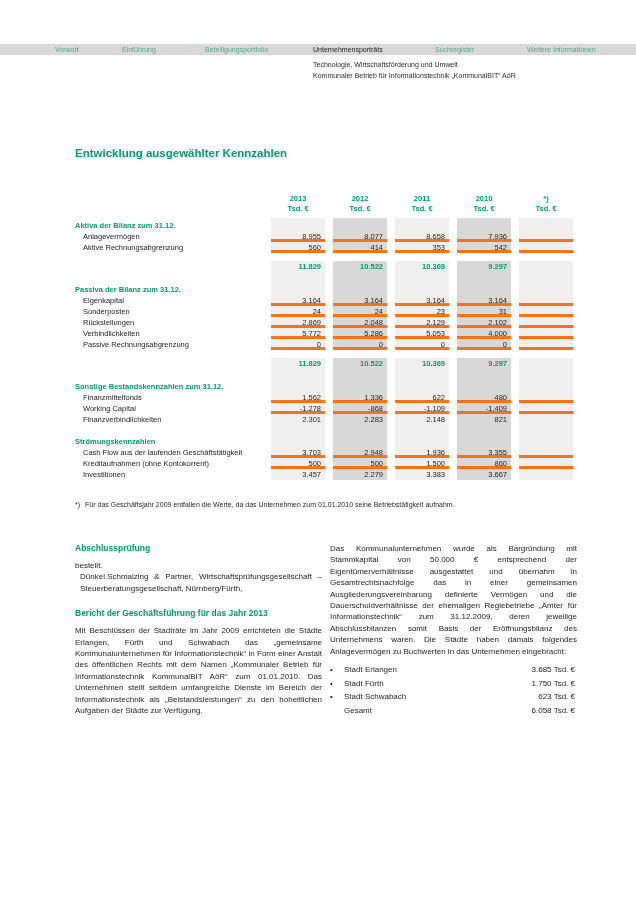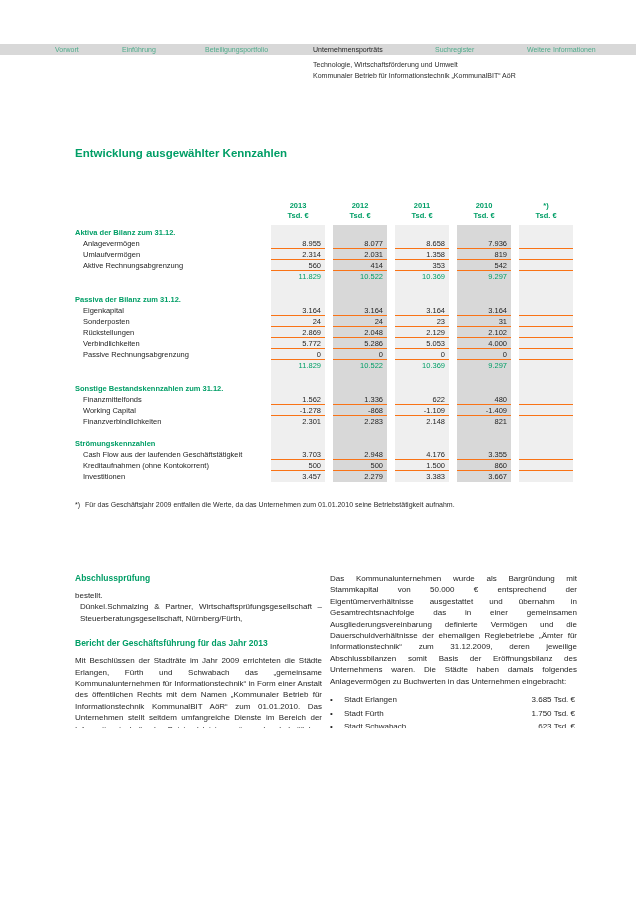--- a/index.html
+++ b/index.html
@@ -12,42 +12,42 @@
   .nav-item.active{color:#1f1f1f;}
   .nav-item.n0{left:55px}.nav-item.n1{left:122px}.nav-item.n2{left:205px}
   .nav-item.n3{left:313px}.nav-item.n4{left:435px}.nav-item.n5{left:527px}
 
   .breadcrumb{position:absolute;left:313px;top:59px;font-size:7px;line-height:11px;color:#2b2b2b;}
 
   
   .page-title{position:absolute;left:75px;top:147px;margin:0;font-size:11.5px;font-weight:bold;color:#009e66;}
 
   
-  .ktable{position:absolute;left:75px;top:201px;width:498px;font-size:7.5px;}
+  .ktable{position:absolute;left:75px;top:194px;width:498px;font-size:7.5px;}
   .trow{display:grid;grid-template-columns:188px repeat(5,54px);column-gap:8px;}
   .trow > div{box-sizing:border-box;height:11px;line-height:11px;overflow:hidden;white-space:nowrap;}
   .trow.thead > div{height:24px;}
   .trow.srow  > div{height:13px;line-height:15px;}
   .trow.trowl > div{height:12px;line-height:11px;}
   .trow.spacer> div{height:9px;}
   .hcell{text-align:center;color:#009e66;font-weight:bold;}
   .hyear,.hunit{line-height:10px;font-size:7.5px;}
   .vcell{text-align:right;padding-right:4px;}
   .vcell.c0,.vcell.c2,.vcell.c4{background:#efefef;}
   .vcell.c1,.vcell.c3{background:#d8d8d8;}
-  .vcell.rule{border-bottom:1px solid #f97316;}
-  .vcell.total{color:#009e66;font-weight:normal;}
+  .vcell.rule{border-bottom:3px solid #f97316;}
+  .vcell.total{color:#009e66;font-weight:bold;margin-top:8px;}
   .lcell.sect{color:#009e66;font-weight:bold;}
   .lcell.lbl{padding-left:8px;}
 
   
   .footnote{position:absolute;left:75px;top:500px;width:492px;font-size:7px;line-height:9px;color:#2b2b2b;display:flex;gap:5px;}
 
   
-  .col{position:absolute;top:573px;width:247px;}
+  .col{position:absolute;top:543px;width:247px;}
   .col-left{left:75px;}
   .col-right{left:330px;}
   .ahead{margin:0 0 7px 0;font-size:8.5px;font-weight:bold;color:#009e66;}
   .ahead:not(:first-child){margin-top:14px;}
   .apara{margin:0;font-size:8px;line-height:11.4px;text-align:justify;}
   .apara.aindent{padding-left:5px;}
   .alist{margin:6px 0 7px 0;}
   .alrow{display:grid;grid-template-columns:14px 1fr auto;font-size:8px;line-height:13.5px;}
   .abullet{text-align:left;}
   .aval{text-align:left;padding-right:2px;}
@@ -109,28 +109,20 @@
       </div>
       <div class="trow drow">
         <div class="lcell lbl">Anlagevermögen</div>
         <div class="vcell c0 rule">8.955</div>
         <div class="vcell c1 rule">8.077</div>
         <div class="vcell c2 rule">8.658</div>
         <div class="vcell c3 rule">7.936</div>
         <div class="vcell c4 rule"></div>
       </div>
       <div class="trow drow">
-        <div class="lcell lbl">Umlaufvermögen</div>
-        <div class="vcell c0 rule">2.314</div>
-        <div class="vcell c1 rule">2.031</div>
-        <div class="vcell c2 rule">1.358</div>
-        <div class="vcell c3 rule">819</div>
-        <div class="vcell c4 rule"></div>
-      </div>
-      <div class="trow drow">
         <div class="lcell lbl">Aktive Rechnungsabgrenzung</div>
         <div class="vcell c0 rule">560</div>
         <div class="vcell c1 rule">414</div>
         <div class="vcell c2 rule">353</div>
         <div class="vcell c3 rule">542</div>
         <div class="vcell c4 rule"></div>
       </div>
       <div class="trow trowl">
         <div class="lcell "></div>
         <div class="vcell c0 total">11.829</div>
@@ -256,21 +248,21 @@
         <div class="vcell c0"></div>
         <div class="vcell c1"></div>
         <div class="vcell c2"></div>
         <div class="vcell c3"></div>
         <div class="vcell c4"></div>
       </div>
       <div class="trow drow">
         <div class="lcell lbl">Cash Flow aus der laufenden Geschäftstätigkeit</div>
         <div class="vcell c0 rule">3.703</div>
         <div class="vcell c1 rule">2.948</div>
-        <div class="vcell c2 rule">4.176</div>
+        <div class="vcell c2 rule">1.936</div>
         <div class="vcell c3 rule">3.355</div>
         <div class="vcell c4 rule"></div>
       </div>
       <div class="trow drow">
         <div class="lcell lbl">Kreditaufnahmen (ohne Kontokorrent)</div>
         <div class="vcell c0 rule">500</div>
         <div class="vcell c1 rule">500</div>
         <div class="vcell c2 rule">1.500</div>
         <div class="vcell c3 rule">860</div>
         <div class="vcell c4 rule"></div>

